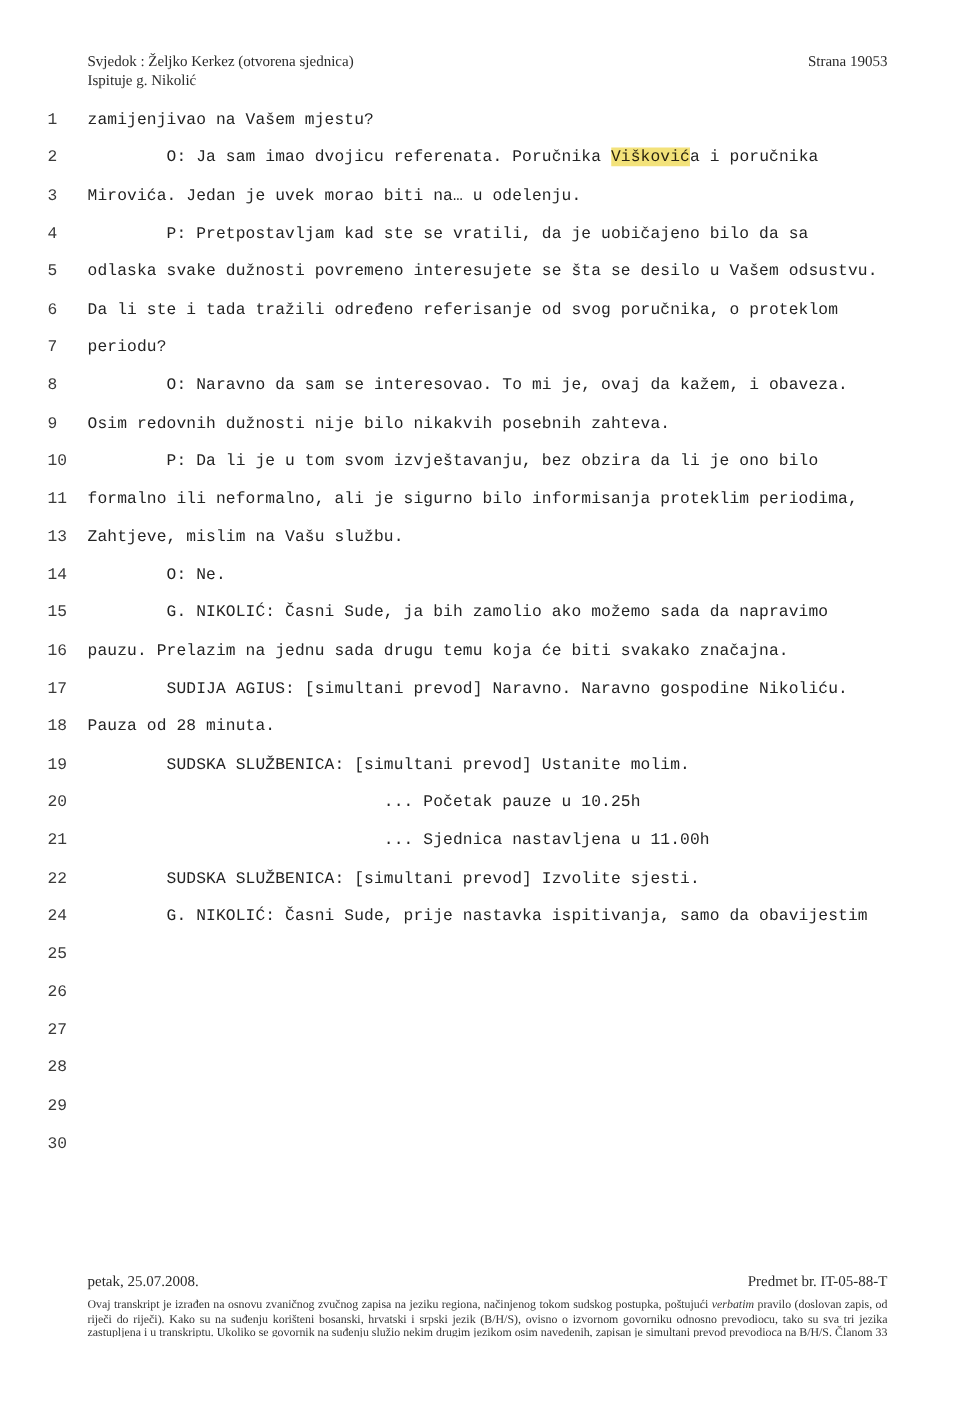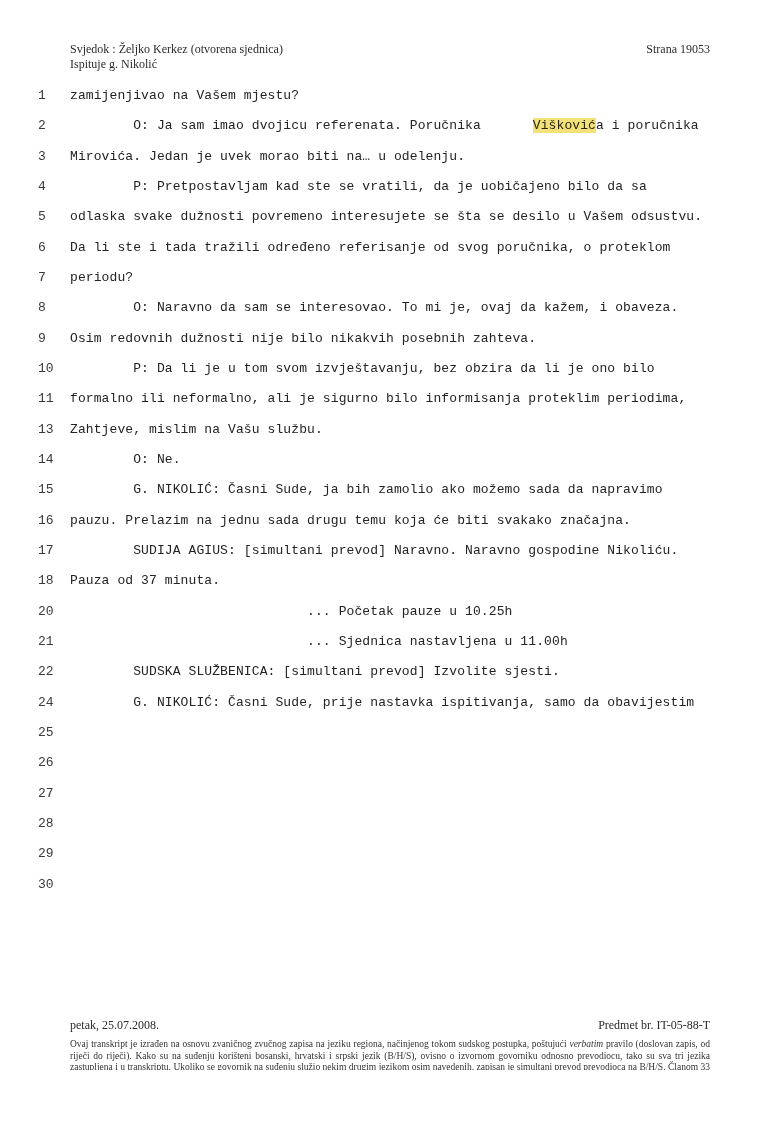--- a/index.html
+++ b/index.html
@@ -94,21 +94,21 @@
     <div class="header-right">Strana 19053</div>
   </div>
 
   <div class="transcript" id="transcript">
       <div class="line">
         <span class="line-num">1</span>
         <span class="line-text"><span>zamijenjivao na Vašem mjestu?</span></span>
       </div>
       <div class="line">
         <span class="line-num">2</span>
-        <span class="line-text"><span>        O: Ja sam imao dvojicu referenata. Poručnika </span><span class="hl" style="background: rgb(243, 226, 122); margin-left: 44px;">Višković</span><span>a i poručnika</span></span>
+        <span class="line-text"><span>        O: Ja sam imao dvojicu referenata. Poručnika </span><span class="hl" style="background: rgb(243, 226, 122);">Višković</span><span>a i poručnika</span></span>
       </div>
       <div class="line">
         <span class="line-num">3</span>
         <span class="line-text"><span>Mirovića. Jedan je uvek morao biti na… u odelenju.</span></span>
       </div>
       <div class="line">
         <span class="line-num">4</span>
         <span class="line-text"><span>        P: Pretpostavljam kad ste se vratili, da je uobičajeno bilo da sa</span></span>
       </div>
       <div class="line">
@@ -154,21 +154,25 @@
       <div class="line">
         <span class="line-num">16</span>
         <span class="line-text"><span>pauzu. Prelazim na jednu sada drugu temu koja će biti svakako značajna.</span></span>
       </div>
       <div class="line">
         <span class="line-num">17</span>
         <span class="line-text"><span>        SUDIJA AGIUS: [simultani prevod] Naravno. Naravno gospodine Nikoliću.</span></span>
       </div>
       <div class="line">
         <span class="line-num">18</span>
-        <span class="line-text"><span>Pauza od 37 minuta.</span></span>
+        <span class="line-text"><span>Pauza od 28 minuta.</span></span>
+      </div>
+      <div class="line">
+        <span class="line-num">19</span>
+        <span class="line-text"><span>        SUDSKA SLUŽBENICA: [simultani prevod] Ustanite molim.</span></span>
       </div>
       <div class="line">
         <span class="line-num">20</span>
         <span class="line-text"><span>                              ... Početak pauze u 10.25h</span></span>
       </div>
       <div class="line">
         <span class="line-num">21</span>
         <span class="line-text"><span>                              ... Sjednica nastavljena u 11.00h</span></span>
       </div>
       <div class="line">

